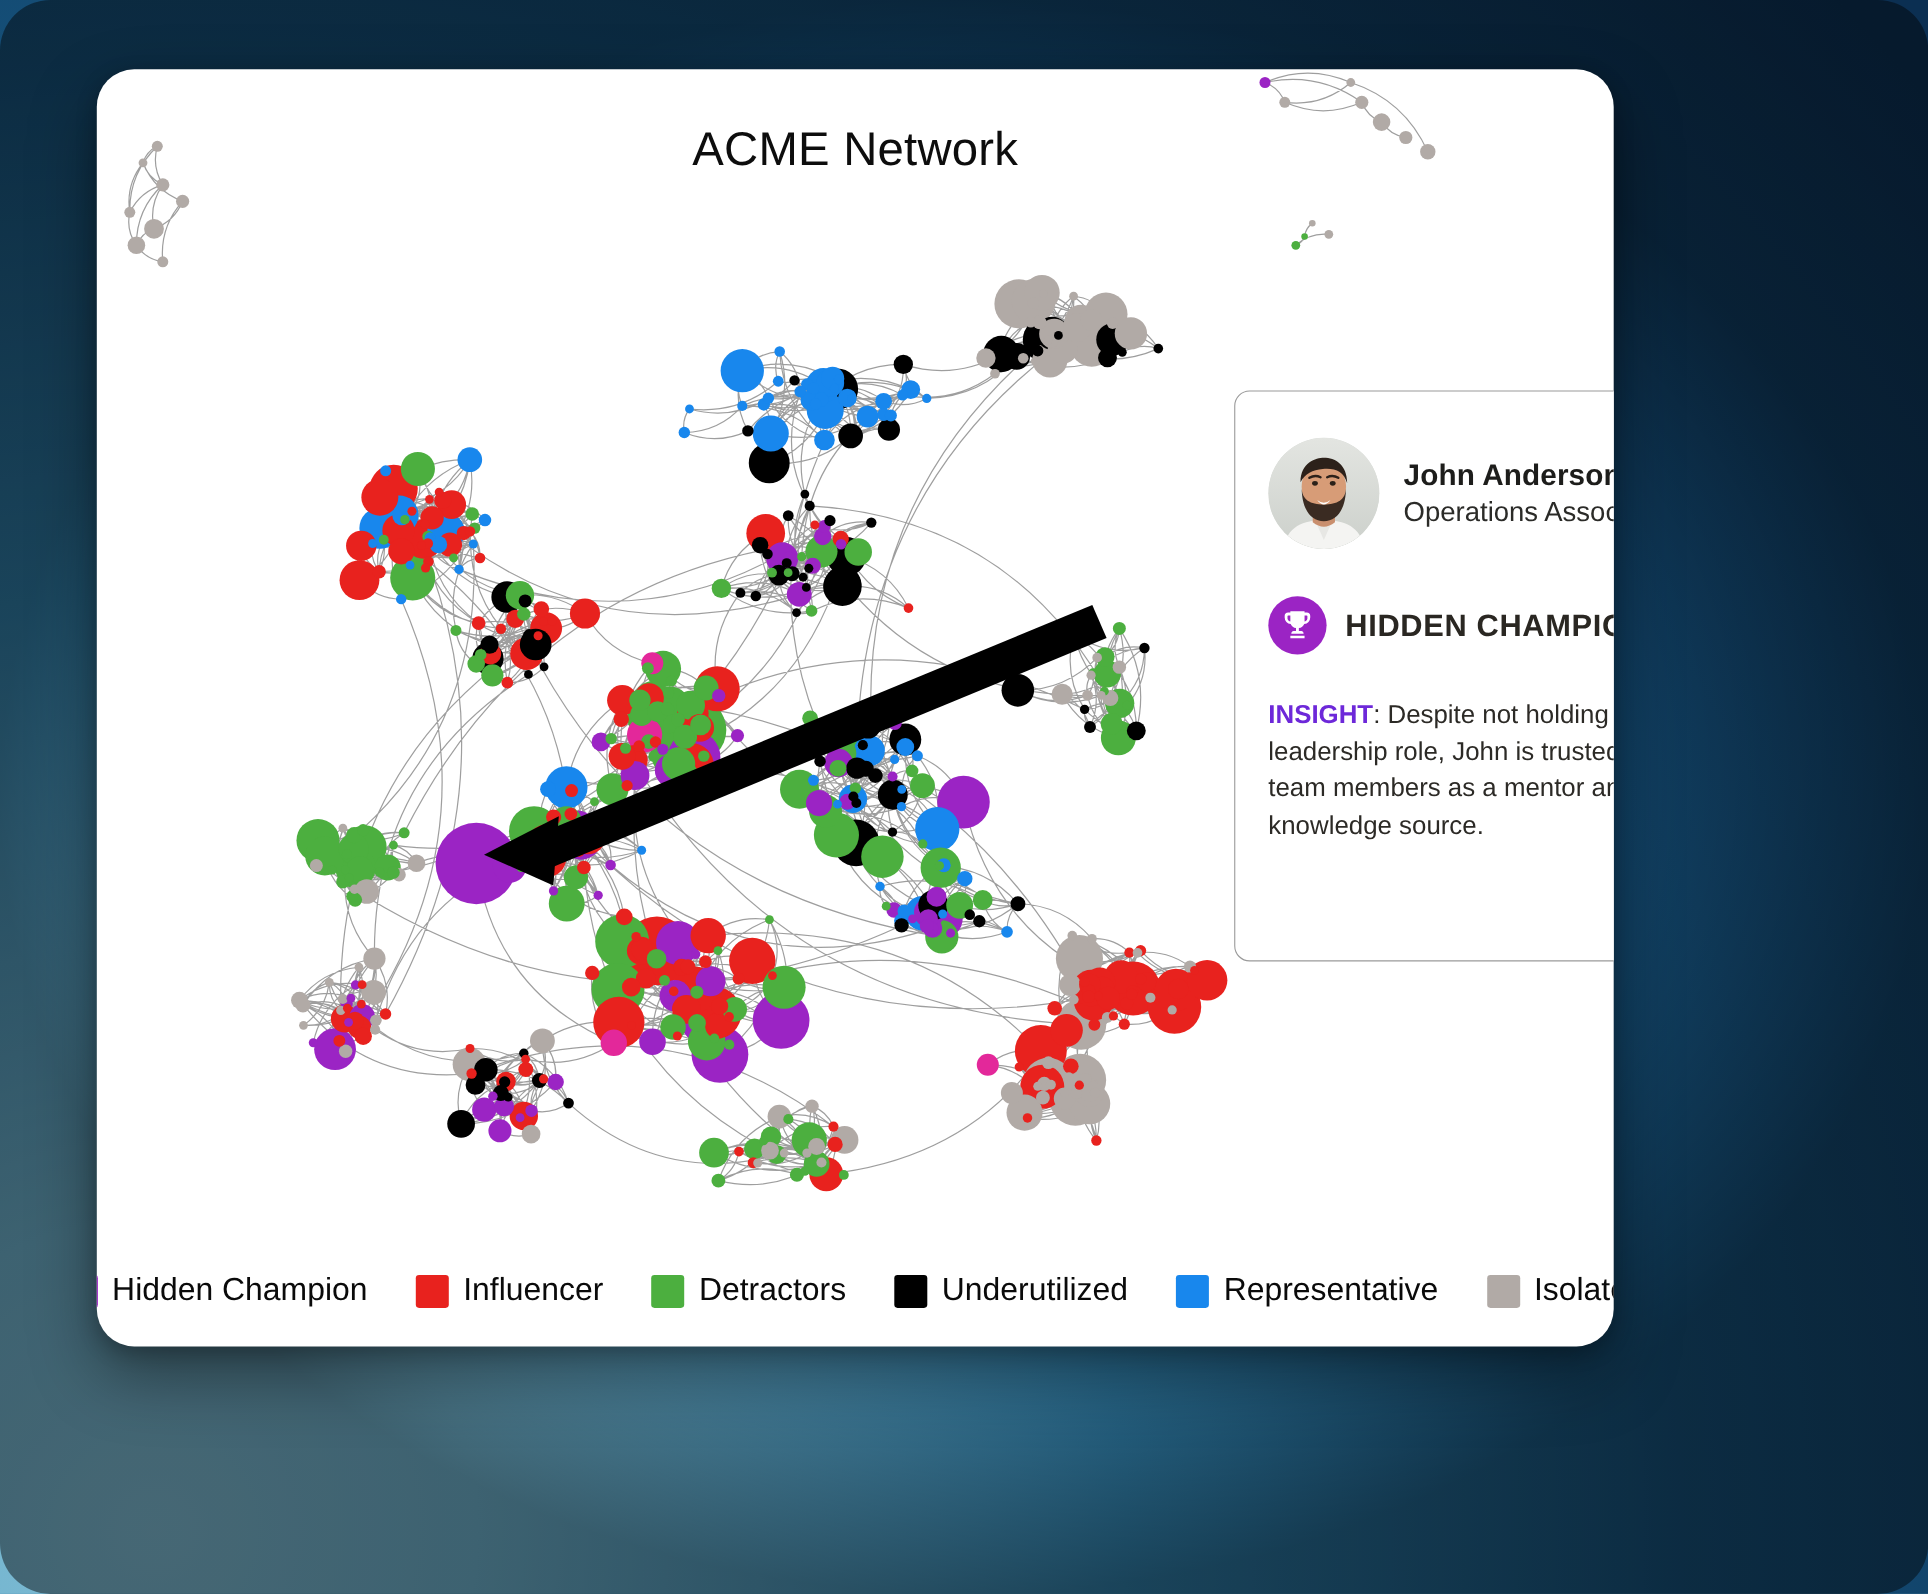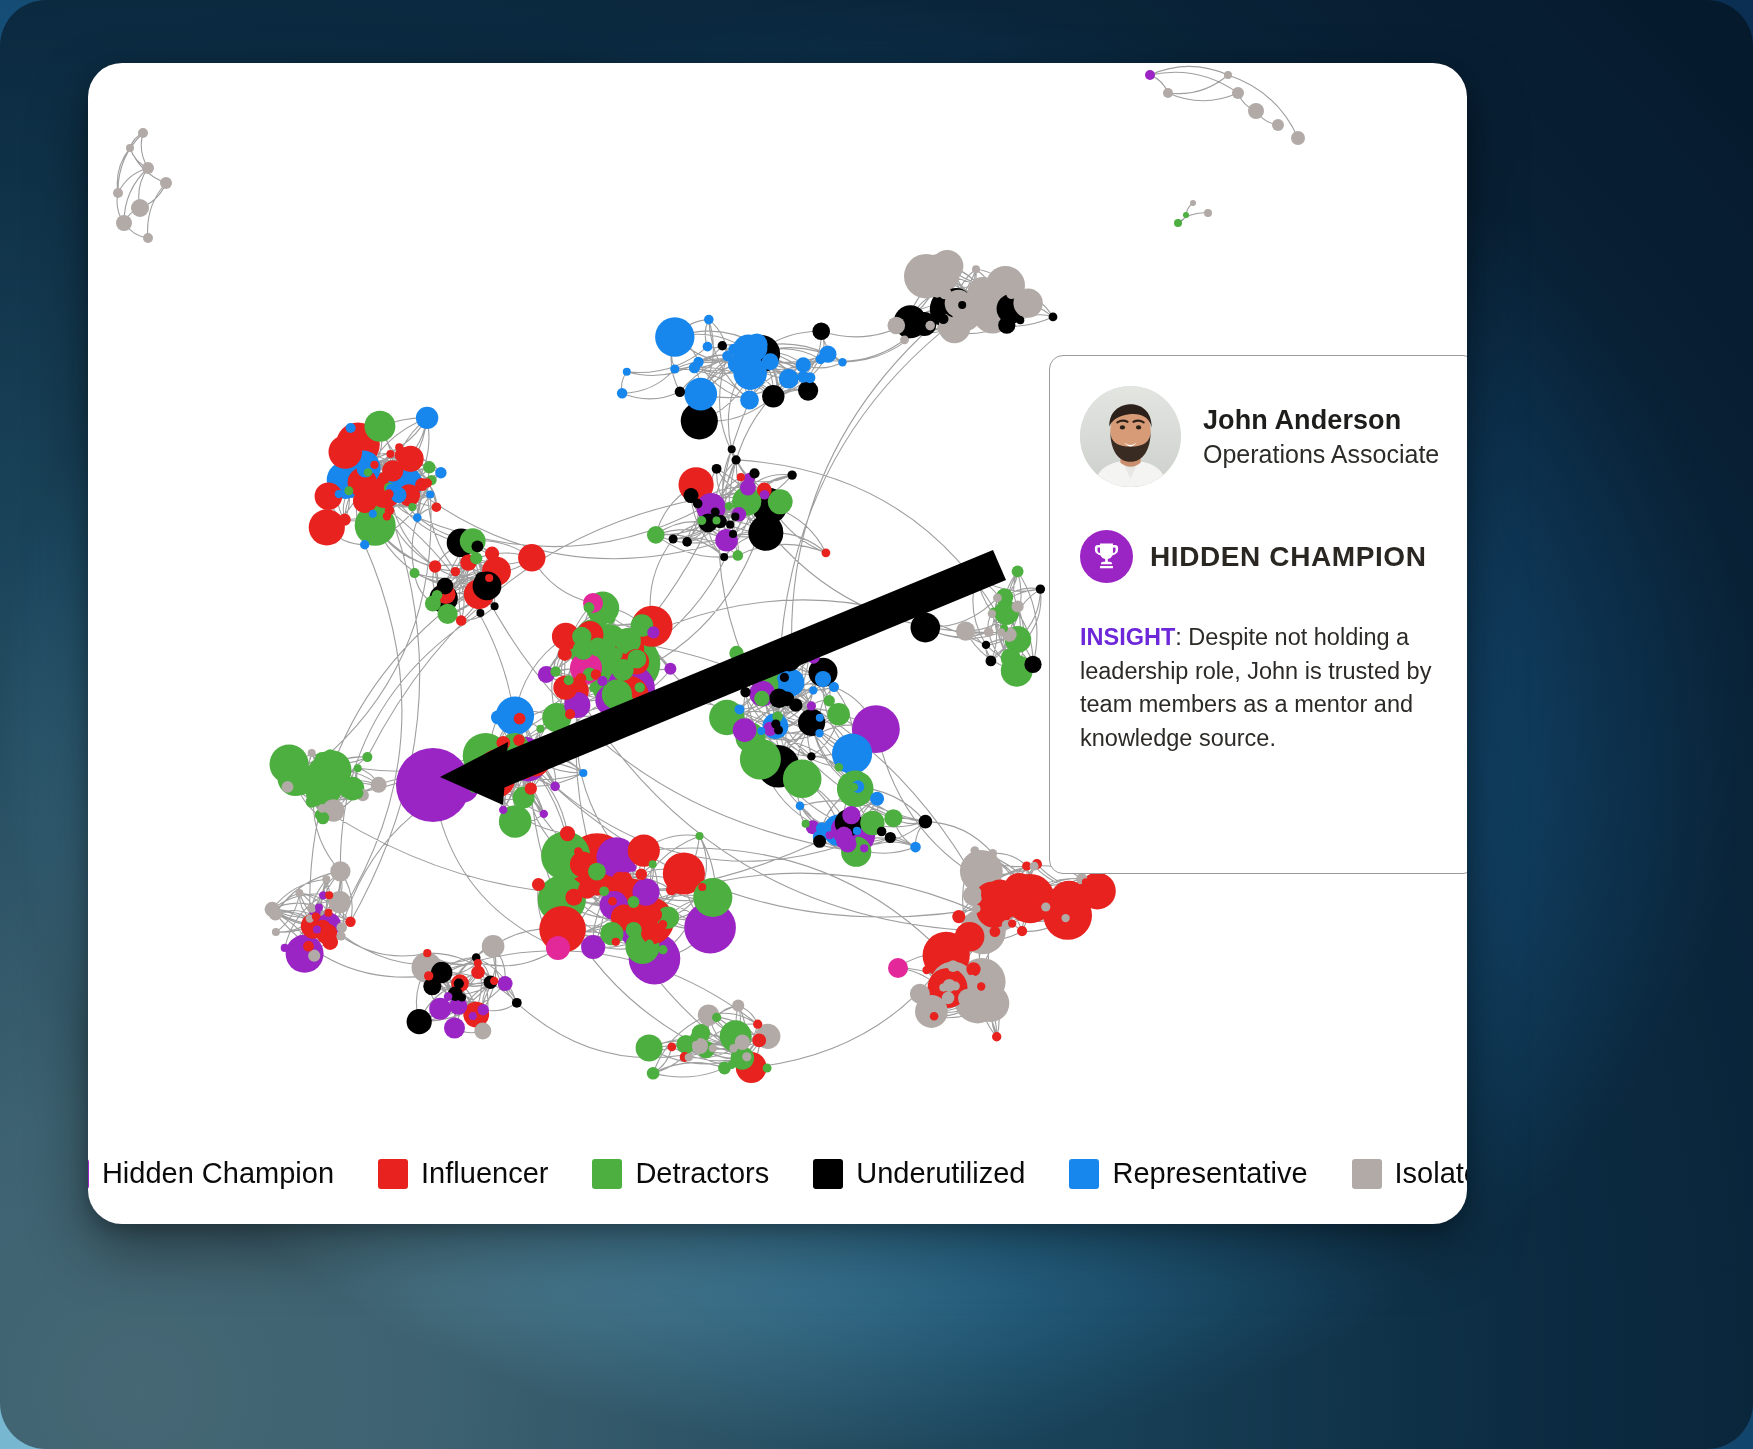--- a/index.html
+++ b/index.html
@@ -95,29 +95,29 @@
   .legend-label {
     font-size: 29px;
     color: #0a0a0a;
     white-space: nowrap;
     font-family: "Liberation Sans", sans-serif;
   }
 
   
   .insight-card {
     position: absolute;
-    left: 961px;
+    left: 1034px;
     top: 292px;
     width: 428px;
     height: 519px;
     background: #ffffff;
     border: 1.6px solid #9a9a9a;
     border-radius: 14px;
     z-index: 6;
-    padding: 22px 30px 24px 30px;
+    padding: 34px 30px 24px 30px;
   }
 
   .person-row {
     display: flex;
     align-items: center;
     gap: 22px;
     margin-top: 8px;
   }
 
   .avatar {
@@ -186,20 +186,21 @@
     z-index: 5;
   }
 </style>
 </head>
 <body>
 
 <div id="root">
 
   <div class="board">
 
+    <div class="board-title">ACME Network</div>
 
     <div class="graph-area">
       <svg viewBox="0 0 1379 1040" preserveAspectRatio="none">
         <defs>
           <marker id="ah" viewBox="0 0 10 10" refX="9" refY="5" markerWidth="5" markerHeight="5" orient="auto">
             <path d="M0,0 L10,5 L0,10 z" fill="#6f6f6f"></path>
           </marker>
         </defs>
 
         <g id="edges" fill="none" stroke="#8e8e8e" stroke-width="1.1" opacity="0.85" marker-end="url(#ah)">

